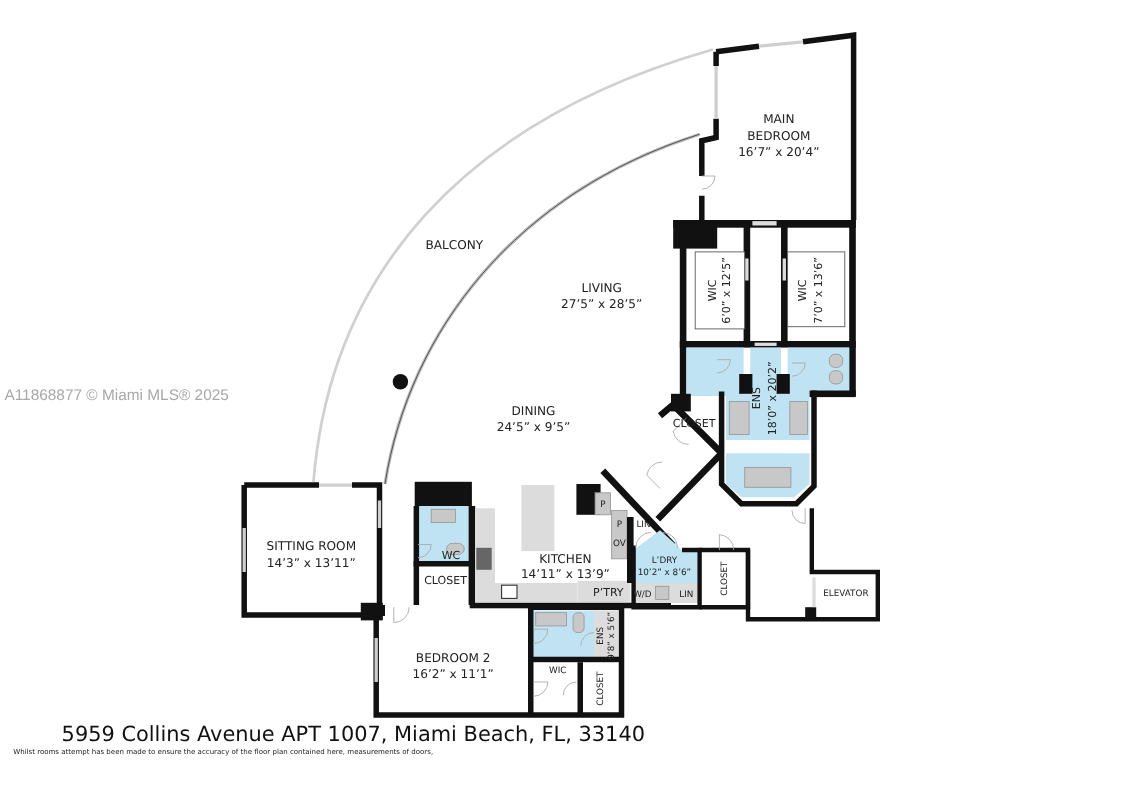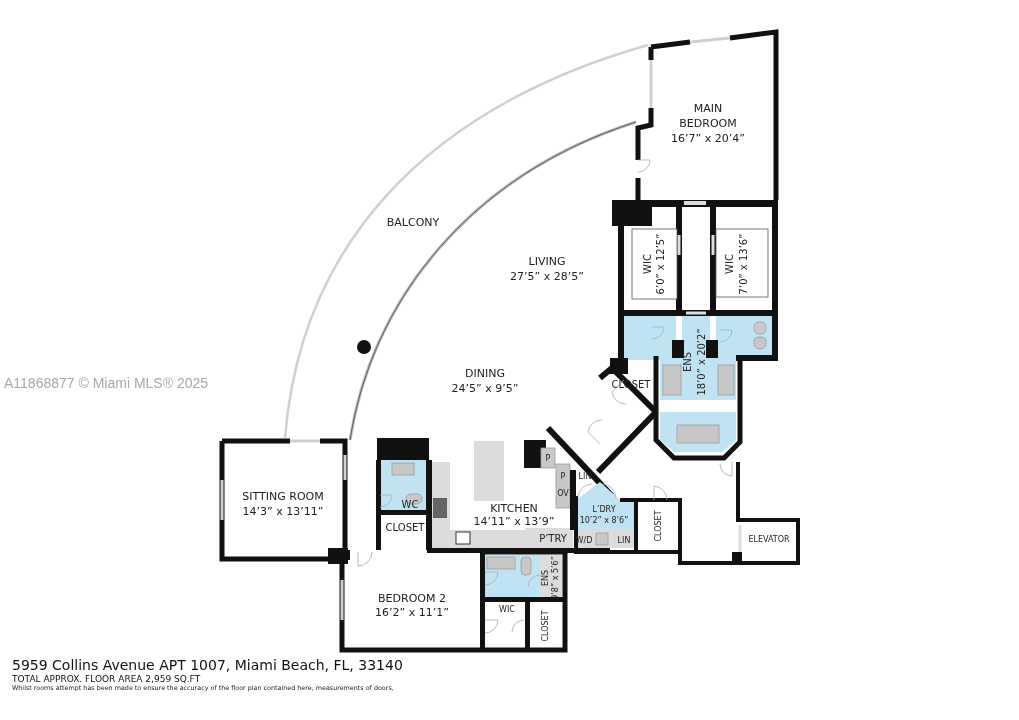--- a/index.html
+++ b/index.html
@@ -1,23 +1,23 @@
 <!DOCTYPE html>
 <html><head>
 <meta charset="utf-8">
 <style>
   html,body{margin:0;padding:0;background:#ffffff;}
   body{width:1019px;height:720px;position:relative;overflow:hidden;font-family:"Liberation Sans",sans-serif;}
   #plan{position:absolute;left:0;top:0;width:1019px;height:720px;}
   .lbl{font-family:"DejaVu Sans",sans-serif;font-size:11px;fill:#222;text-anchor:middle;}
   .lbl-sm{font-family:"DejaVu Sans",sans-serif;font-size:10px;fill:#222;text-anchor:middle;}
   .lbl-xs{font-family:"DejaVu Sans",sans-serif;font-size:8px;fill:#222;text-anchor:middle;}
-  .watermark{position:absolute;left:4px;top:351px;font-family:"Liberation Sans",sans-serif;font-size:14px;color:#a8a8a8;margin-top:24px;}
+  .watermark{position:absolute;left:4px;top:351px;font-family:"Liberation Sans",sans-serif;font-size:14px;color:#a8a8a8;}
   .footer{position:absolute;left:12px;top:657px;}
-  .addr{font-family:"DejaVu Sans",sans-serif;font-size:14px;color:#111;}
+  .addr{font-family:"DejaVu Sans",sans-serif;font-size:19px;color:#111;margin-left:44px;}
   .area{font-family:"DejaVu Sans",sans-serif;font-size:9px;color:#111;margin-top:1px;}
   .disc{font-family:"DejaVu Sans",sans-serif;font-size:6.4px;color:#222;line-height:8.4px;}
   .wall{fill:#111;}
   .wstroke{stroke:#111;fill:none;}
   .win{stroke:#cfcfcf;stroke-width:3;fill:none;}
   .wet{fill:#bfe3f3;}
   .counter{fill:#dcdcdc;}
   .fix{fill:#c8c8c8;stroke:#999;stroke-width:0.8;}
   .door{stroke:#aaa;stroke-width:0.8;fill:none;}
 </style>
@@ -199,15 +199,14 @@
   <text class="lbl-xs" transform="translate(548,578) rotate(-90)">ENS</text>
   <text class="lbl-xs" transform="translate(558,578) rotate(-90)">9’8” x 5’6”</text>
   <text class="lbl-xs" x="507" y="612">WIC</text>
   <text class="lbl-xs" transform="translate(548,626) rotate(-90)">CLOSET</text>
 </svg>
 
 <div class="watermark">A11868877 © Miami MLS® 2025</div>
 
 <div class="footer">
   <div class="addr">5959 Collins Avenue APT 1007, Miami Beach, FL, 33140</div>
-  <div class="area">TOTAL APPROX. FLOOR AREA 2,959 SQ.FT</div>
   <div class="disc">Whilst rooms attempt has been made to ensure the accuracy of the floor plan contained here, measurements of doors,</div>
 </div>
 
 </body></html>

